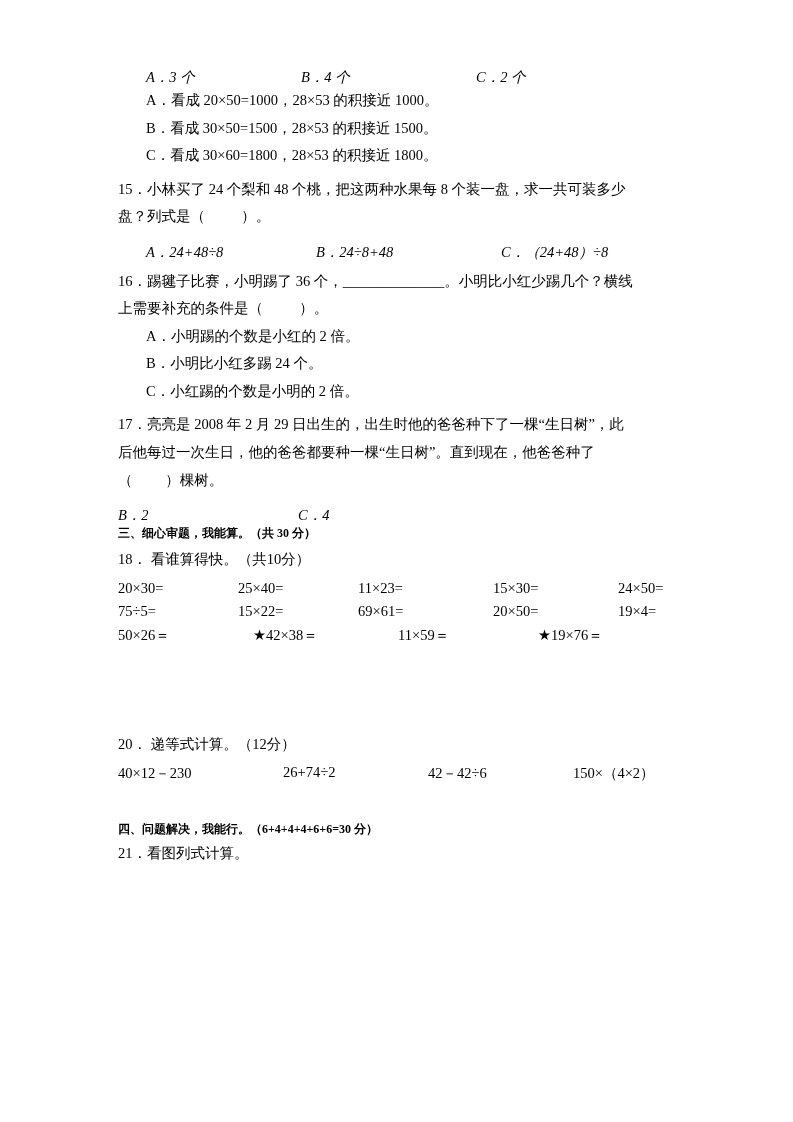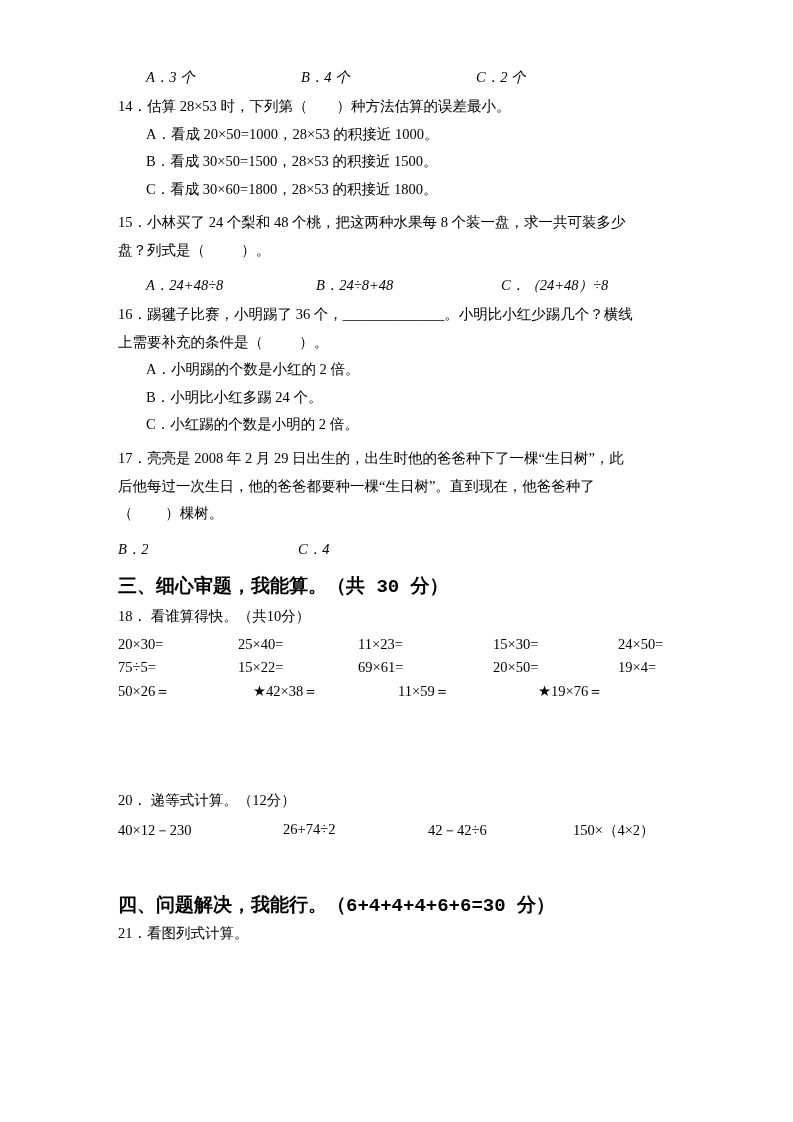--- a/index.html
+++ b/index.html
@@ -34,24 +34,23 @@
     margin-top: 12px;
     font-style: italic;
   }
   .opt {
     white-space: pre;
   }
   .indent-opt {
     padding-left: 28px;
   }
   .section-head {
-    font-family: Liberation Mono, monospace;
+    font-family: Liberation Serif, serif;
     font-weight: bold;
-    font-size: 19px;
-    margin-top: 14px;
+    font-size: 12px;
     margin-bottom: 2px;
   }
   .calc-grid {
     display: flex;
     margin-top: 6px;
   }
   .calc-cell {
     white-space: pre;
   }
   .blank-space {
@@ -65,21 +64,20 @@
 <body>
 
 <div class="page">
 
   <div class="opts-row">
     <span class="opt" style="padding-left:28px; width:155px;">A．3 个</span>
     <span class="opt" style="width:175px;">B．4 个</span>
     <span class="opt">C．2 个</span>
   </div>
 
-  <div class="line q-line">14．估算 28×53 时，下列第（        ）种方法估算的误差最小。</div>
   <div class="line indent-opt">A．看成 20×50=1000，28×53 的积接近 1000。</div>
   <div class="line indent-opt">B．看成 30×50=1500，28×53 的积接近 1500。</div>
   <div class="line indent-opt">C．看成 30×60=1800，28×53 的积接近 1800。</div>
 
   <div class="line q-line">15．小林买了 24 个梨和 48 个桃，把这两种水果每 8 个装一盘，求一共可装多少</div>
   <div class="line">盘？列式是（          ）。</div>
   <div class="opts-row">
     <span class="opt" style="padding-left:28px; width:170px;">A．24+48÷8</span>
     <span class="opt" style="width:185px;">B．24÷8+48</span>
     <span class="opt">C．（24+48）÷8</span>

